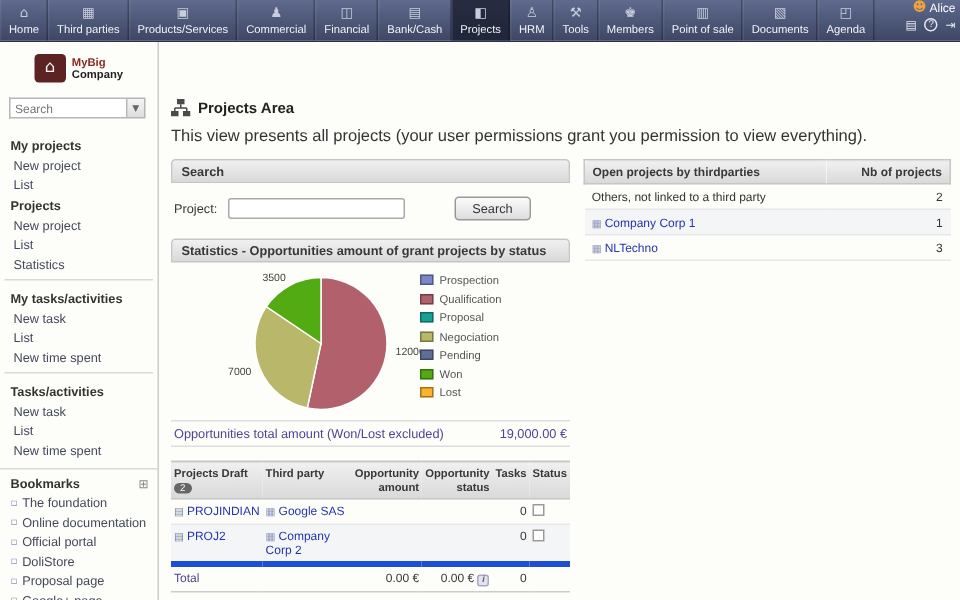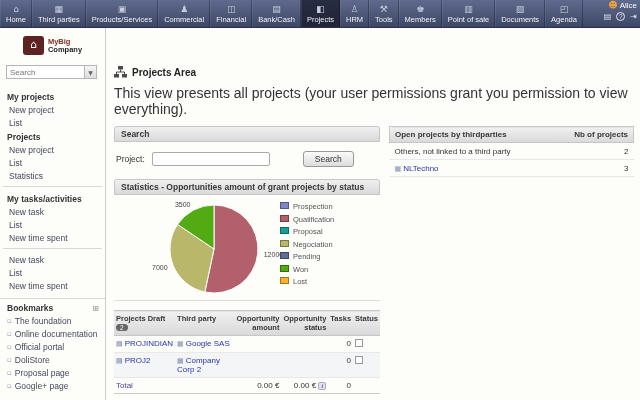--- a/index.html
+++ b/index.html
@@ -49,40 +49,40 @@
   .bmhead { display:flex; align-items:center; justify-content:space-between; padding:0 6px 1px 7px; }
   .bmhead .t { font-size:8.5px; font-weight:bold; color:#333; }
   .bmhead .bi { font-size:8px; color:#888; cursor:pointer; }
   .bmk { display:flex; align-items:center; gap:3px; font-size:8.5px; color:#44485a;
     padding:1.5px 0 1.5px 7px; cursor:pointer; }
   .bicon { color:#8a93b8; font-size:7px; line-height:8px; }
 
   
   .titlerow { display:flex; align-items:center; gap:5px; margin:2px 0 7px; }
   .titlerow .t { font-size:10px; font-weight:bold; color:#222; }
-  .desc { font-size:14px; color:#333; margin-bottom:9px; }
+  .desc { font-size:11px; color:#333; margin-bottom:9px; }
   .cols { display:flex; gap:9px; align-items:flex-start; }
   .leftcol { width:266px; } .rightcol { flex:1; }
 
   .phead { height:16px; background:linear-gradient(#f0f0f0,#d9d9d9); border:1px solid #c6c6c6;
     border-radius:3px 3px 0 0; font-size:8.5px; font-weight:bold; color:#383838;
     line-height:14px; padding:0 6px; display:flex; justify-content:space-between; }
 
   
   .searchrow { display:flex; align-items:center; gap:7px; padding:9px 4px 12px 2px; }
   .searchrow label { font-size:8.5px; color:#333; }
   .searchrow input { width:118px; height:14px; border:1px solid #aaa; border-radius:2px; background:#fff; }
   .btn { font-size:8.5px; color:#333; background:linear-gradient(#fbfbfb,#ddd);
     border:1px solid #999; border-radius:3px; padding:2px 11px; cursor:pointer; margin-left:26px; }
 
   
   .statsbody { display:flex; padding:3px 0 2px; }
   .statsbody svg { margin-left:14px; }
   .legend { margin-top:4px; }
-  .lrow { display:flex; gap:4px; margin-bottom:3.5px; }
+  .lrow { display:flex; align-items:center; gap:4px; margin-bottom:3.5px; }
   .sw { width:9px; height:7px; display:inline-block; border:1px solid rgba(0,0,0,.35); }
   .llab { font-size:7.5px; color:#555; }
 
   .amounts { border-top:1px solid #ddd; }
   .arow { display:flex; justify-content:space-between; align-items:center;
     border-bottom:1px solid #ddd; padding:3px 2px; }
   .arow .al { font-size:8.5px; color:#4f4496; display:flex; align-items:center; gap:3px;}
   .arow .av { font-size:8.5px; color:#4f4496; }
   .infoico { display:inline-block; width:8px; height:8px; background:#e3e3ef; border:1px solid #a9a9c2;
     border-radius:2px; color:#55557f; font-size:6px; line-height:7px; text-align:center;
@@ -96,21 +96,21 @@
   .ptable th.num, .ptable td.num { text-align:right; }
   .ptable td { font-size:8px; color:#333; padding:3px 2px; border-bottom:1px solid #e8e8e8;
     vertical-align:top; }
   tr.alt td { background:#f4f5f7; }
   .badge { display:inline-block; background:#666; color:#fff; border-radius:6px;
     font-size:6.5px; padding:0 4px; margin-top:1px; font-weight:normal; }
   a.blue { color:#2435ae; text-decoration:none; cursor:pointer; }
   .bldg { color:#8892b8; font-size:7px; margin-right:2px; }
   .picon { color:#6b7ba0; font-size:7px; margin-right:2px; }
   .statbox { display:inline-block; width:8px; height:8px; border:1px solid #999; background:#fff; }
-  .totrow td { border-top:1px solid #1d4ed8; border-bottom:1px solid #ccc; color:#4f4496; }
+  .totrow td { border-top:4px solid #1d4ed8; border-bottom:1px solid #ccc; color:#4f4496; }
   .totrow td.num { color:#333; }
 
   
   .rtable { width:100%; border-collapse:collapse; }
   .rtable th { background:linear-gradient(#f0f0f0,#d9d9d9); border:1px solid #c6c6c6;
     border-left:none; border-right:none; font-size:8px; color:#383838; padding:3px 5px; text-align:left; }
   .rtable th:first-child { border-left:1px solid #c6c6c6; border-radius:3px 0 0 0; }
   .rtable th:last-child { border-right:1px solid #c6c6c6; border-radius:0 3px 0 0; text-align:right; }
   .rtable td { font-size:8px; color:#333; padding:3.5px 5px; border-bottom:1px solid #e8e8e8; }
   .rpcount { text-align:right; color:#2435ae; }
@@ -207,20 +207,21 @@
         <div class="shead">Projects</div>
         <a class="slink">New project</a>
         <a class="slink">List</a>
         <a class="slink">Statistics</a>
         <div class="sdiv"></div>
         <div class="shead">My tasks/activities</div>
         <a class="slink">New task</a>
         <a class="slink">List</a>
         <a class="slink">New time spent</a>
         <div class="sdiv"></div>
+        <div class="shead">Tasks/activities</div>
         <a class="slink">New task</a>
         <a class="slink">List</a>
         <a class="slink">New time spent</a>
       </div>
     <div class="bookmarks">
       <div class="bmhead">
         <span class="t">Bookmarks</span>
         <span class="bi uicon">⊞</span>
       </div>
       <div>
@@ -315,20 +316,24 @@
                 <span class="llab">Won</span>
               </div>
               <div class="lrow">
                 <span class="sw" style="background: rgb(251, 179, 42);"></span>
                 <span class="llab">Lost</span>
               </div>
             </div>
         </div>
 
         <div class="amounts">
+          <div class="arow">
+            <span class="al">Opportunities total amount (Won/Lost excluded)</span>
+            <span class="av">19,000.00 €</span>
+          </div>
         </div>
 
         <table class="ptable">
           <thead>
             <tr>
               <th style="width:58px">
                 <span>Projects Draft</span><br>
                 <span class="badge">2</span>
               </th>
               <th style="width:66px">Third party</th>
@@ -377,20 +382,24 @@
             <tr>
               <th>Open projects by thirdparties</th>
               <th>Nb of projects</th>
             </tr>
           </thead>
           <tbody>
               <tr>
                 <td><span>Others, not linked to a third party</span></td>
                 <td class="rpcount">2</td>
               </tr>
+              <tr class="alt">
+                <td><span class="bldg uicon">▦</span><a class="blue">Company Corp 1</a></td>
+                <td class="rpcount">1</td>
+              </tr>
               <tr>
                 <td><span class="bldg uicon">▦</span><a class="blue">NLTechno</a></td>
                 <td class="rpcount">3</td>
               </tr>
             </tbody>
         </table>
       </div>
     </div>
   </div>
 </div>

